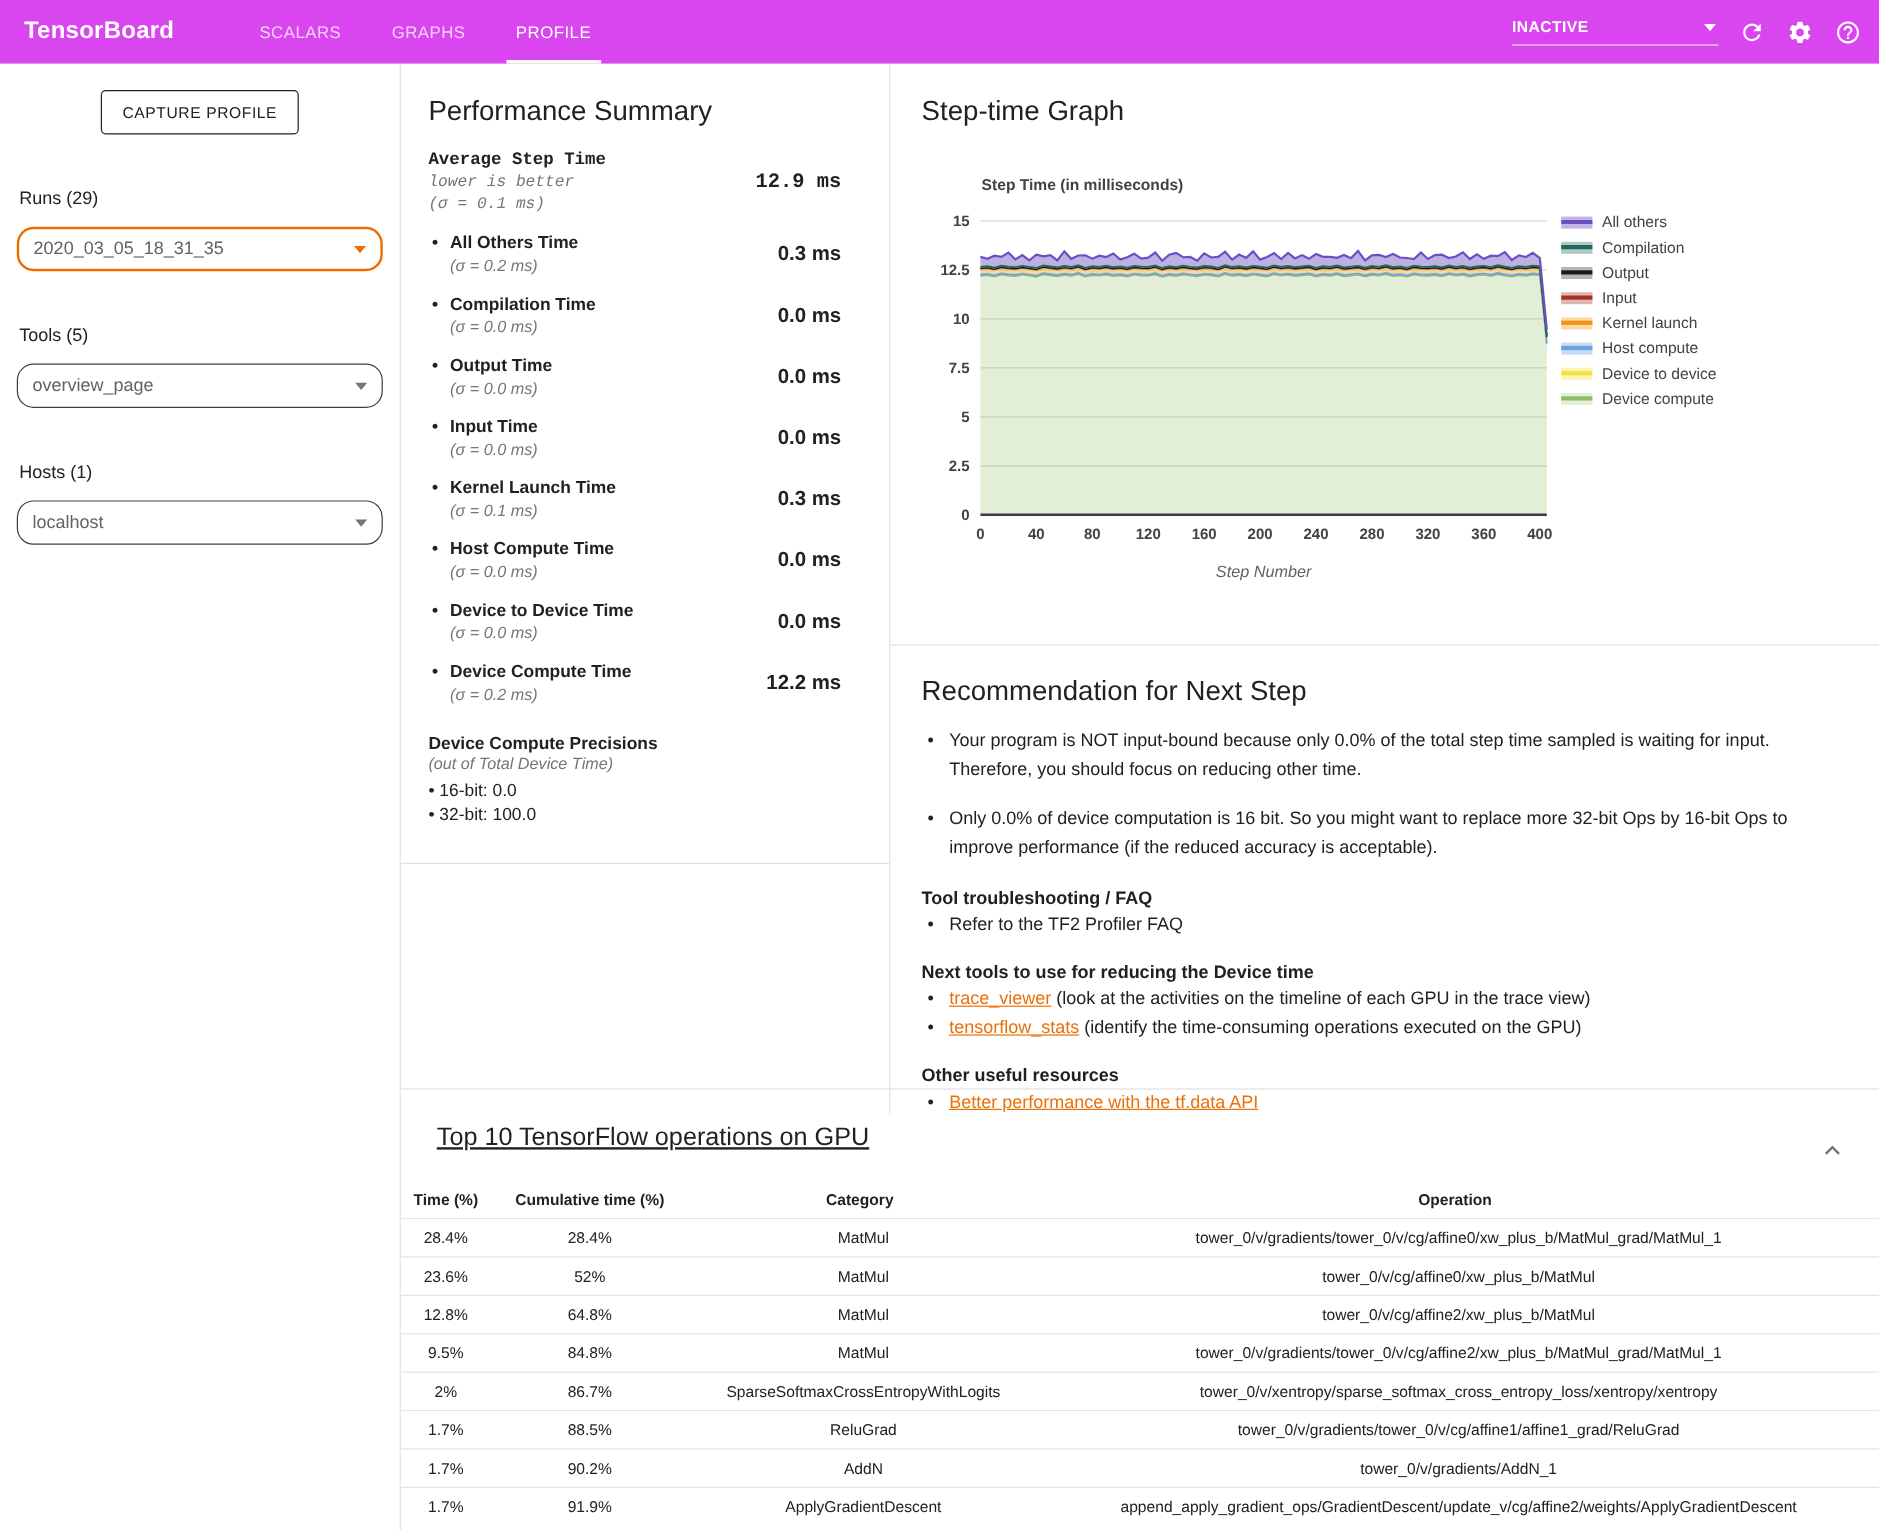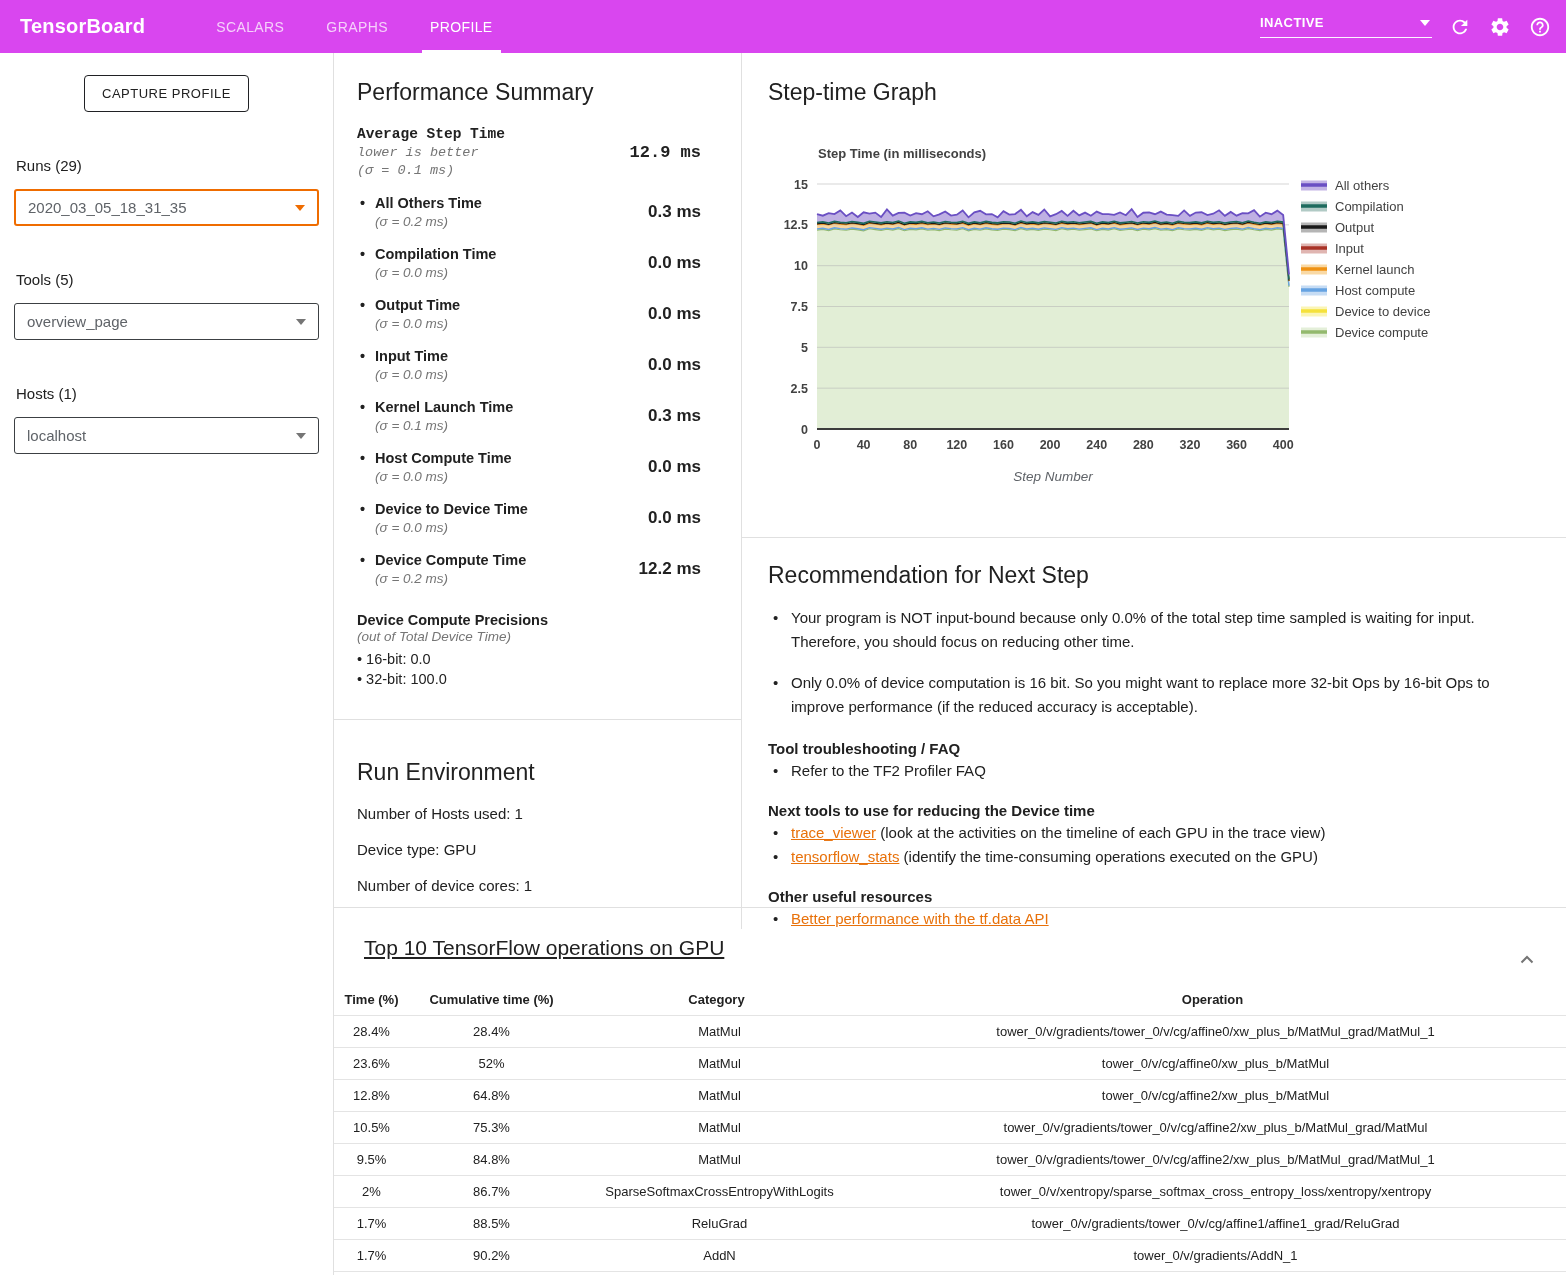--- a/index.html
+++ b/index.html
@@ -24,21 +24,21 @@
                  border-top: 6px solid #fff; margin-right: 2px; }
   .icon-btn { width: 24px; height: 24px; cursor: pointer; display: flex; align-items: center; justify-content: center; }
   .icon-btn svg { width: 22px; height: 22px; fill: #fff; }
   
   .layout { display: flex; height: 1222px; }
   .sidebar { width: 334px; flex: none; border-right: 1px solid #e0e0e0; padding-top: 22px; }
   .capture-btn { display: block; margin: 0 auto; background: #fff; border: 1px solid #202124; border-radius: 4px;
                  padding: 10px 17px; font-family: inherit; font-size: 13px; letter-spacing: .5px; color: #212121; cursor: pointer; }
   .side-group { margin: 0 14px; }
   .side-label { font-size: 15px; color: #212121; margin: 45px 0 15px 2px; }
-  .side-select { height: 37px; border: 1px solid #3c4043; border-radius: 3px; display: flex; align-items: center;
+  .side-select { height: 37px; border: 1px solid #3c4043; border-radius: 14px; display: flex; align-items: center;
                  justify-content: space-between; padding: 0 12px; font-size: 15px; color: #5f6368; cursor: pointer; background: #fff; }
   .side-select.accent { border: 2px solid #ef6c00; }
   .caret-gray { width: 0; height: 0; border-left: 5px solid transparent; border-right: 5px solid transparent;
                 border-top: 6px solid #757575; }
   .side-select.accent .caret-gray { border-top-color: #ef6c00; }
   .main { flex: 1; display: flex; flex-direction: column; }
   .grid-top { display: grid; grid-template-columns: 408px 1fr; height: 855px; border-bottom: 1px solid #e0e0e0; }
   .cell-left { border-right: 1px solid #e0e0e0; display: flex; flex-direction: column; }
   .section-title { font-size: 23px; font-weight: 400; color: #212121; }
   
@@ -218,28 +218,20 @@
           <div class="precisions">
             <div class="prec-title">Device Compute Precisions</div>
             <div class="note" style="margin:1px 0 5px;">(out of Total Device Time)</div>
             <div id="prec-items">
                 <div class="prec-item">•  16-bit: 0.0</div>
                 <div class="prec-item">•  32-bit: 100.0</div>
               </div>
           </div>
         </section>
 
-        <section class="runenv">
-          <h2 class="section-title">Run Environment</h2>
-          <div id="env-lines">
-              <div class="env-line">Number of Hosts used: 1</div>
-              <div class="env-line">Device type: GPU</div>
-              <div class="env-line">Number of device cores: 1</div>
-            </div>
-        </section>
       </div>
 
       <div class="cell-right">
 
         <section class="stepgraph">
           <h2 class="section-title">Step-time Graph</h2>
           <svg id="step-chart" width="760" height="345">
               <polygon points="59,88.06 64.82716049382717,87.40666666666664 70.65432098765432,88.54999999999998 76.48148148148148,86.91666666666666 82.30864197530863,87.73333333333335 88.1358024691358,88.22333333333333 93.96296296296296,87.07999999999998 99.79012345679013,87.89666666666668 105.61728395061728,88.87666666666664 111.44444444444444,86.75333333333333 117.2716049382716,87.57 123.09876543209876,88.38666666666668 128.92592592592592,87.24333333333334 134.7530864197531,88.06 140.58024691358025,86.59 146.4074074074074,88.71333333333334 152.23456790123456,87.40666666666664 158.06172839506172,87.89666666666668 163.88888888888889,86.91666666666666 169.71604938271605,88.22333333333333 175.5432098765432,87.57 181.37037037037038,88.54999999999998 187.19753086419752,87.07999999999998 193.02469135802468,87.73333333333335 198.85185185185185,88.06 204.679012345679,86.75333333333333 210.50617283950618,88.87666666666664 216.33333333333331,87.40666666666664 222.16049382716048,88.22333333333333 227.98765432098764,86.91666666666666 233.8148148148148,87.89666666666668 239.64197530864197,88.38666666666668 245.4691358024691,87.24333333333334 251.29629629629628,87.57 257.12345679012344,88.71333333333334 262.9506172839506,86.59 268.77777777777777,88.06 274.60493827160496,87.40666666666664 280.4320987654321,88.38666666666668 286.25925925925924,87.07999999999998 292.0864197530864,87.73333333333335 297.9135802469136,88.54999999999998 303.74074074074076,86.75333333333333 309.5679012345679,87.89666666666668 315.39506172839504,87.24333333333334 321.22222222222223,88.22333333333333 327.04938271604937,87.57 332.87654320987656,86.91666666666666 338.7037037037037,88.71333333333334 344.5308641975309,87.40666666666664 350.358024691358,88.06 356.1851851851852,86.75333333333333 362.01234567901236,88.38666666666668 367.8395061728395,87.73333333333335 373.66666666666663,87.07999999999998 379.4938271604938,88.54999999999998 385.32098765432096,87.24333333333334 391.14814814814815,87.89666666666668 396.9753086419753,86.59 402.8024691358025,88.22333333333333 408.6296296296296,87.57 414.4567901234568,88.71333333333334 420.28395061728395,86.91666666666666 426.11111111111114,87.73333333333335 431.9382716049382,88.06 437.7654320987654,87.40666666666664 443.59259259259255,88.38666666666668 449.41975308641975,86.75333333333333 455.2469135802469,87.89666666666668 461.0740740740741,87.24333333333334 466.9012345679012,88.54999999999998 472.7283950617284,87.57 478.55555555555554,87.07999999999998 484.38271604938274,88.22333333333333 490.2098765432099,86.59 496.03703703703707,87.73333333333335 501.86419753086415,88.71333333333334 507.69135802469134,87.40666666666664 513.5185185185185,88.06 519.3456790123457,86.91666666666666 525.1728395061727,87.57 531,144.9 531,287 525.1728395061727,287 519.3456790123457,287 513.5185185185185,287 507.69135802469134,287 501.86419753086415,287 496.03703703703707,287 490.2098765432099,287 484.38271604938274,287 478.55555555555554,287 472.7283950617284,287 466.9012345679012,287 461.0740740740741,287 455.2469135802469,287 449.41975308641975,287 443.59259259259255,287 437.7654320987654,287 431.9382716049382,287 426.11111111111114,287 420.28395061728395,287 414.4567901234568,287 408.6296296296296,287 402.8024691358025,287 396.9753086419753,287 391.14814814814815,287 385.32098765432096,287 379.4938271604938,287 373.66666666666663,287 367.8395061728395,287 362.01234567901236,287 356.1851851851852,287 350.358024691358,287 344.5308641975309,287 338.7037037037037,287 332.87654320987656,287 327.04938271604937,287 321.22222222222223,287 315.39506172839504,287 309.5679012345679,287 303.74074074074076,287 297.9135802469136,287 292.0864197530864,287 286.25925925925924,287 280.4320987654321,287 274.60493827160496,287 268.77777777777777,287 262.9506172839506,287 257.12345679012344,287 251.29629629629628,287 245.4691358024691,287 239.64197530864197,287 233.8148148148148,287 227.98765432098764,287 222.16049382716048,287 216.33333333333331,287 210.50617283950618,287 204.679012345679,287 198.85185185185185,287 193.02469135802468,287 187.19753086419752,287 181.37037037037038,287 175.5432098765432,287 169.71604938271605,287 163.88888888888889,287 158.06172839506172,287 152.23456790123456,287 146.4074074074074,287 140.58024691358025,287 134.7530864197531,287 128.92592592592592,287 123.09876543209876,287 117.2716049382716,287 111.44444444444444,287 105.61728395061728,287 99.79012345679013,287 93.96296296296296,287 88.1358024691358,287 82.30864197530863,287 76.48148148148148,287 70.65432098765432,287 64.82716049382717,287 59,287" fill="#dfecd2" fill-opacity="0.9" stroke="none"></polygon>
               <polygon points="59,88.06 64.82716049382717,87.40666666666664 70.65432098765432,88.54999999999998 76.48148148148148,86.91666666666666 82.30864197530863,87.73333333333335 88.1358024691358,88.22333333333333 93.96296296296296,87.07999999999998 99.79012345679013,87.89666666666668 105.61728395061728,88.87666666666664 111.44444444444444,86.75333333333333 117.2716049382716,87.57 123.09876543209876,88.38666666666668 128.92592592592592,87.24333333333334 134.7530864197531,88.06 140.58024691358025,86.59 146.4074074074074,88.71333333333334 152.23456790123456,87.40666666666664 158.06172839506172,87.89666666666668 163.88888888888889,86.91666666666666 169.71604938271605,88.22333333333333 175.5432098765432,87.57 181.37037037037038,88.54999999999998 187.19753086419752,87.07999999999998 193.02469135802468,87.73333333333335 198.85185185185185,88.06 204.679012345679,86.75333333333333 210.50617283950618,88.87666666666664 216.33333333333331,87.40666666666664 222.16049382716048,88.22333333333333 227.98765432098764,86.91666666666666 233.8148148148148,87.89666666666668 239.64197530864197,88.38666666666668 245.4691358024691,87.24333333333334 251.29629629629628,87.57 257.12345679012344,88.71333333333334 262.9506172839506,86.59 268.77777777777777,88.06 274.60493827160496,87.40666666666664 280.4320987654321,88.38666666666668 286.25925925925924,87.07999999999998 292.0864197530864,87.73333333333335 297.9135802469136,88.54999999999998 303.74074074074076,86.75333333333333 309.5679012345679,87.89666666666668 315.39506172839504,87.24333333333334 321.22222222222223,88.22333333333333 327.04938271604937,87.57 332.87654320987656,86.91666666666666 338.7037037037037,88.71333333333334 344.5308641975309,87.40666666666664 350.358024691358,88.06 356.1851851851852,86.75333333333333 362.01234567901236,88.38666666666668 367.8395061728395,87.73333333333335 373.66666666666663,87.07999999999998 379.4938271604938,88.54999999999998 385.32098765432096,87.24333333333334 391.14814814814815,87.89666666666668 396.9753086419753,86.59 402.8024691358025,88.22333333333333 408.6296296296296,87.57 414.4567901234568,88.71333333333334 420.28395061728395,86.91666666666666 426.11111111111114,87.73333333333335 431.9382716049382,88.06 437.7654320987654,87.40666666666664 443.59259259259255,88.38666666666668 449.41975308641975,86.75333333333333 455.2469135802469,87.89666666666668 461.0740740740741,87.24333333333334 466.9012345679012,88.54999999999998 472.7283950617284,87.57 478.55555555555554,87.07999999999998 484.38271604938274,88.22333333333333 490.2098765432099,86.59 496.03703703703707,87.73333333333335 501.86419753086415,88.71333333333334 507.69135802469134,87.40666666666664 513.5185185185185,88.06 519.3456790123457,86.91666666666666 525.1728395061727,87.57 531,144.9 531,144.9 525.1728395061727,87.57 519.3456790123457,86.91666666666666 513.5185185185185,88.06 507.69135802469134,87.40666666666664 501.86419753086415,88.71333333333334 496.03703703703707,87.73333333333335 490.2098765432099,86.59 484.38271604938274,88.22333333333333 478.55555555555554,87.07999999999998 472.7283950617284,87.57 466.9012345679012,88.54999999999998 461.0740740740741,87.24333333333334 455.2469135802469,87.89666666666668 449.41975308641975,86.75333333333333 443.59259259259255,88.38666666666668 437.7654320987654,87.40666666666664 431.9382716049382,88.06 426.11111111111114,87.73333333333335 420.28395061728395,86.91666666666666 414.4567901234568,88.71333333333334 408.6296296296296,87.57 402.8024691358025,88.22333333333333 396.9753086419753,86.59 391.14814814814815,87.89666666666668 385.32098765432096,87.24333333333334 379.4938271604938,88.54999999999998 373.66666666666663,87.07999999999998 367.8395061728395,87.73333333333335 362.01234567901236,88.38666666666668 356.1851851851852,86.75333333333333 350.358024691358,88.06 344.5308641975309,87.40666666666664 338.7037037037037,88.71333333333334 332.87654320987656,86.91666666666666 327.04938271604937,87.57 321.22222222222223,88.22333333333333 315.39506172839504,87.24333333333334 309.5679012345679,87.89666666666668 303.74074074074076,86.75333333333333 297.9135802469136,88.54999999999998 292.0864197530864,87.73333333333335 286.25925925925924,87.07999999999998 280.4320987654321,88.38666666666668 274.60493827160496,87.40666666666664 268.77777777777777,88.06 262.9506172839506,86.59 257.12345679012344,88.71333333333334 251.29629629629628,87.57 245.4691358024691,87.24333333333334 239.64197530864197,88.38666666666668 233.8148148148148,87.89666666666668 227.98765432098764,86.91666666666666 222.16049382716048,88.22333333333333 216.33333333333331,87.40666666666664 210.50617283950618,88.87666666666664 204.679012345679,86.75333333333333 198.85185185185185,88.06 193.02469135802468,87.73333333333335 187.19753086419752,87.07999999999998 181.37037037037038,88.54999999999998 175.5432098765432,87.57 169.71604938271605,88.22333333333333 163.88888888888889,86.91666666666666 158.06172839506172,87.89666666666668 152.23456790123456,87.40666666666664 146.4074074074074,88.71333333333334 140.58024691358025,86.59 134.7530864197531,88.06 128.92592592592592,87.24333333333334 123.09876543209876,88.38666666666668 117.2716049382716,87.57 111.44444444444444,86.75333333333333 105.61728395061728,88.87666666666664 99.79012345679013,87.89666666666668 93.96296296296296,87.07999999999998 88.1358024691358,88.22333333333333 82.30864197530863,87.73333333333335 76.48148148148148,86.91666666666666 70.65432098765432,88.54999999999998 64.82716049382717,87.40666666666664 59,88.06" fill="#faf3a8" fill-opacity="0.9" stroke="none"></polygon>
               <polygon points="59,86.91666666666666 64.82716049382717,86.26333333333332 70.65432098765432,87.40666666666664 76.48148148148148,85.77333333333334 82.30864197530863,86.59 88.1358024691358,87.07999999999998 93.96296296296296,85.93666666666667 99.79012345679013,86.75333333333333 105.61728395061728,87.73333333333332 111.44444444444444,85.61000000000001 117.2716049382716,86.42666666666665 123.09876543209876,87.24333333333334 128.92592592592592,86.1 134.7530864197531,86.91666666666666 140.58024691358025,85.44666666666666 146.4074074074074,87.57 152.23456790123456,86.26333333333332 158.06172839506172,86.75333333333333 163.88888888888889,85.77333333333334 169.71604938271605,87.07999999999998 175.5432098765432,86.42666666666665 181.37037037037038,87.40666666666664 187.19753086419752,85.93666666666667 193.02469135802468,86.59 198.85185185185185,86.91666666666666 204.679012345679,85.61000000000001 210.50617283950618,87.73333333333332 216.33333333333331,86.26333333333332 222.16049382716048,87.07999999999998 227.98765432098764,85.77333333333334 233.8148148148148,86.75333333333333 239.64197530864197,87.24333333333334 245.4691358024691,86.1 251.29629629629628,86.42666666666665 257.12345679012344,87.57 262.9506172839506,85.44666666666666 268.77777777777777,86.91666666666666 274.60493827160496,86.26333333333332 280.4320987654321,87.24333333333334 286.25925925925924,85.93666666666667 292.0864197530864,86.59 297.9135802469136,87.40666666666664 303.74074074074076,85.61000000000001 309.5679012345679,86.75333333333333 315.39506172839504,86.1 321.22222222222223,87.07999999999998 327.04938271604937,86.42666666666665 332.87654320987656,85.77333333333334 338.7037037037037,87.57 344.5308641975309,86.26333333333332 350.358024691358,86.91666666666666 356.1851851851852,85.61000000000001 362.01234567901236,87.24333333333334 367.8395061728395,86.59 373.66666666666663,85.93666666666667 379.4938271604938,87.40666666666664 385.32098765432096,86.1 391.14814814814815,86.75333333333333 396.9753086419753,85.44666666666666 402.8024691358025,87.07999999999998 408.6296296296296,86.42666666666665 414.4567901234568,87.57 420.28395061728395,85.77333333333334 426.11111111111114,86.59 431.9382716049382,86.91666666666666 437.7654320987654,86.26333333333332 443.59259259259255,87.24333333333334 449.41975308641975,85.61000000000001 455.2469135802469,86.75333333333333 461.0740740740741,86.1 466.9012345679012,87.40666666666664 472.7283950617284,86.42666666666665 478.55555555555554,85.93666666666667 484.38271604938274,87.07999999999998 490.2098765432099,85.44666666666666 496.03703703703707,86.59 501.86419753086415,87.57 507.69135802469134,86.26333333333332 513.5185185185185,86.91666666666666 519.3456790123457,85.77333333333334 525.1728395061727,86.42666666666665 531,143.75666666666666 531,144.9 525.1728395061727,87.57 519.3456790123457,86.91666666666666 513.5185185185185,88.06 507.69135802469134,87.40666666666664 501.86419753086415,88.71333333333334 496.03703703703707,87.73333333333335 490.2098765432099,86.59 484.38271604938274,88.22333333333333 478.55555555555554,87.07999999999998 472.7283950617284,87.57 466.9012345679012,88.54999999999998 461.0740740740741,87.24333333333334 455.2469135802469,87.89666666666668 449.41975308641975,86.75333333333333 443.59259259259255,88.38666666666668 437.7654320987654,87.40666666666664 431.9382716049382,88.06 426.11111111111114,87.73333333333335 420.28395061728395,86.91666666666666 414.4567901234568,88.71333333333334 408.6296296296296,87.57 402.8024691358025,88.22333333333333 396.9753086419753,86.59 391.14814814814815,87.89666666666668 385.32098765432096,87.24333333333334 379.4938271604938,88.54999999999998 373.66666666666663,87.07999999999998 367.8395061728395,87.73333333333335 362.01234567901236,88.38666666666668 356.1851851851852,86.75333333333333 350.358024691358,88.06 344.5308641975309,87.40666666666664 338.7037037037037,88.71333333333334 332.87654320987656,86.91666666666666 327.04938271604937,87.57 321.22222222222223,88.22333333333333 315.39506172839504,87.24333333333334 309.5679012345679,87.89666666666668 303.74074074074076,86.75333333333333 297.9135802469136,88.54999999999998 292.0864197530864,87.73333333333335 286.25925925925924,87.07999999999998 280.4320987654321,88.38666666666668 274.60493827160496,87.40666666666664 268.77777777777777,88.06 262.9506172839506,86.59 257.12345679012344,88.71333333333334 251.29629629629628,87.57 245.4691358024691,87.24333333333334 239.64197530864197,88.38666666666668 233.8148148148148,87.89666666666668 227.98765432098764,86.91666666666666 222.16049382716048,88.22333333333333 216.33333333333331,87.40666666666664 210.50617283950618,88.87666666666664 204.679012345679,86.75333333333333 198.85185185185185,88.06 193.02469135802468,87.73333333333335 187.19753086419752,87.07999999999998 181.37037037037038,88.54999999999998 175.5432098765432,87.57 169.71604938271605,88.22333333333333 163.88888888888889,86.91666666666666 158.06172839506172,87.89666666666668 152.23456790123456,87.40666666666664 146.4074074074074,88.71333333333334 140.58024691358025,86.59 134.7530864197531,88.06 128.92592592592592,87.24333333333334 123.09876543209876,88.38666666666668 117.2716049382716,87.57 111.44444444444444,86.75333333333333 105.61728395061728,88.87666666666664 99.79012345679013,87.89666666666668 93.96296296296296,87.07999999999998 88.1358024691358,88.22333333333333 82.30864197530863,87.73333333333335 76.48148148148148,86.91666666666666 70.65432098765432,88.54999999999998 64.82716049382717,87.40666666666664 59,88.06" fill="#bcd6f2" fill-opacity="0.9" stroke="none"></polygon>
@@ -364,26 +356,20 @@
               <td class="c2">MatMul</td>
               <td class="c3">tower_0/v/cg/affine0/xw_plus_b/MatMul</td>
             </tr>
             <tr>
               <td class="c0">12.8%</td>
               <td class="c1">64.8%</td>
               <td class="c2">MatMul</td>
               <td class="c3">tower_0/v/cg/affine2/xw_plus_b/MatMul</td>
             </tr>
             <tr>
-              <td class="c0">10.5%</td>
-              <td class="c1">75.3%</td>
-              <td class="c2">MatMul</td>
-              <td class="c3">tower_0/v/gradients/tower_0/v/cg/affine2/xw_plus_b/MatMul_grad/MatMul</td>
-            </tr>
-            <tr>
               <td class="c0">9.5%</td>
               <td class="c1">84.8%</td>
               <td class="c2">MatMul</td>
               <td class="c3">tower_0/v/gradients/tower_0/v/cg/affine2/xw_plus_b/MatMul_grad/MatMul_1</td>
             </tr>
             <tr>
               <td class="c0">2%</td>
               <td class="c1">86.7%</td>
               <td class="c2">SparseSoftmaxCrossEntropyWithLogits</td>
               <td class="c3">tower_0/v/xentropy/sparse_softmax_cross_entropy_loss/xentropy/xentropy</td>

